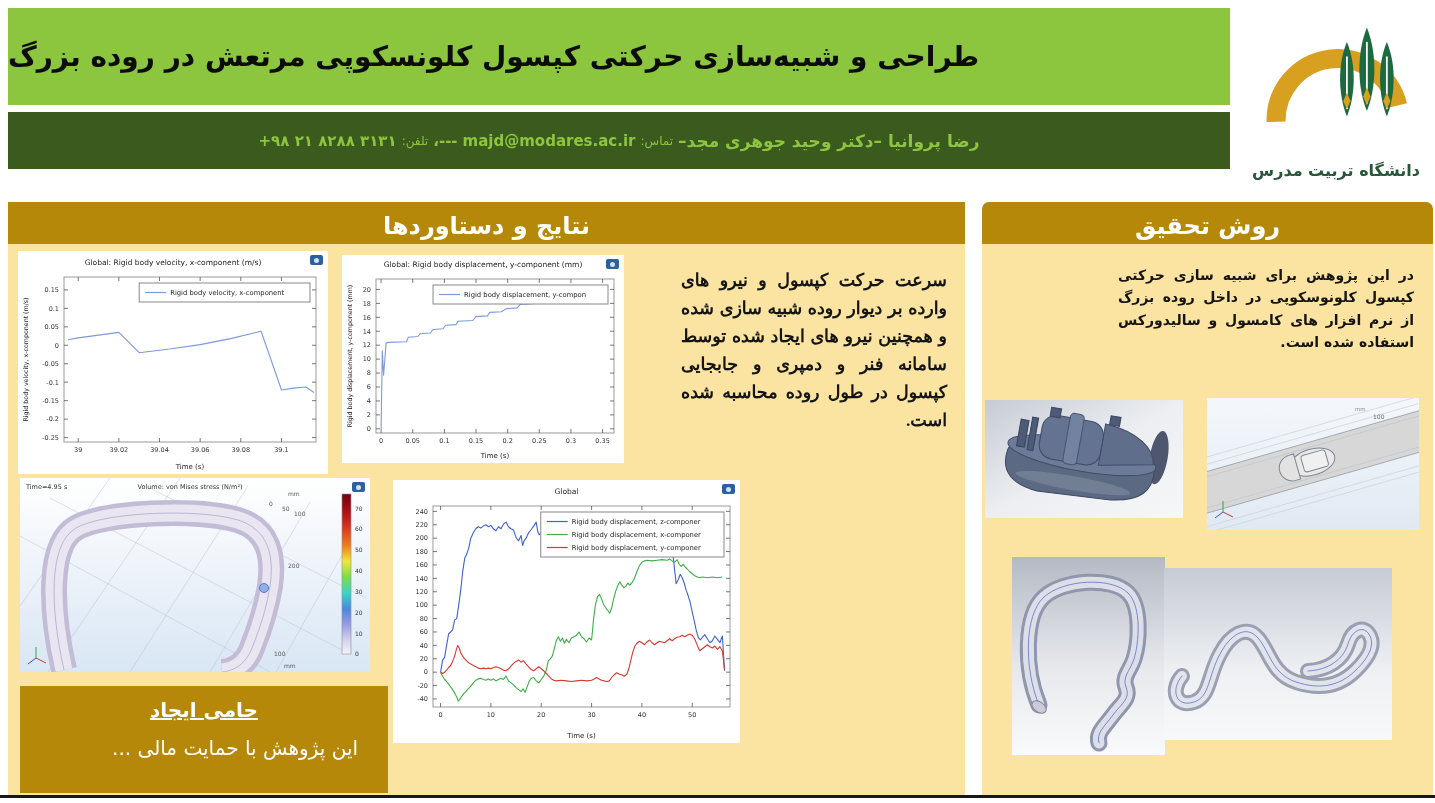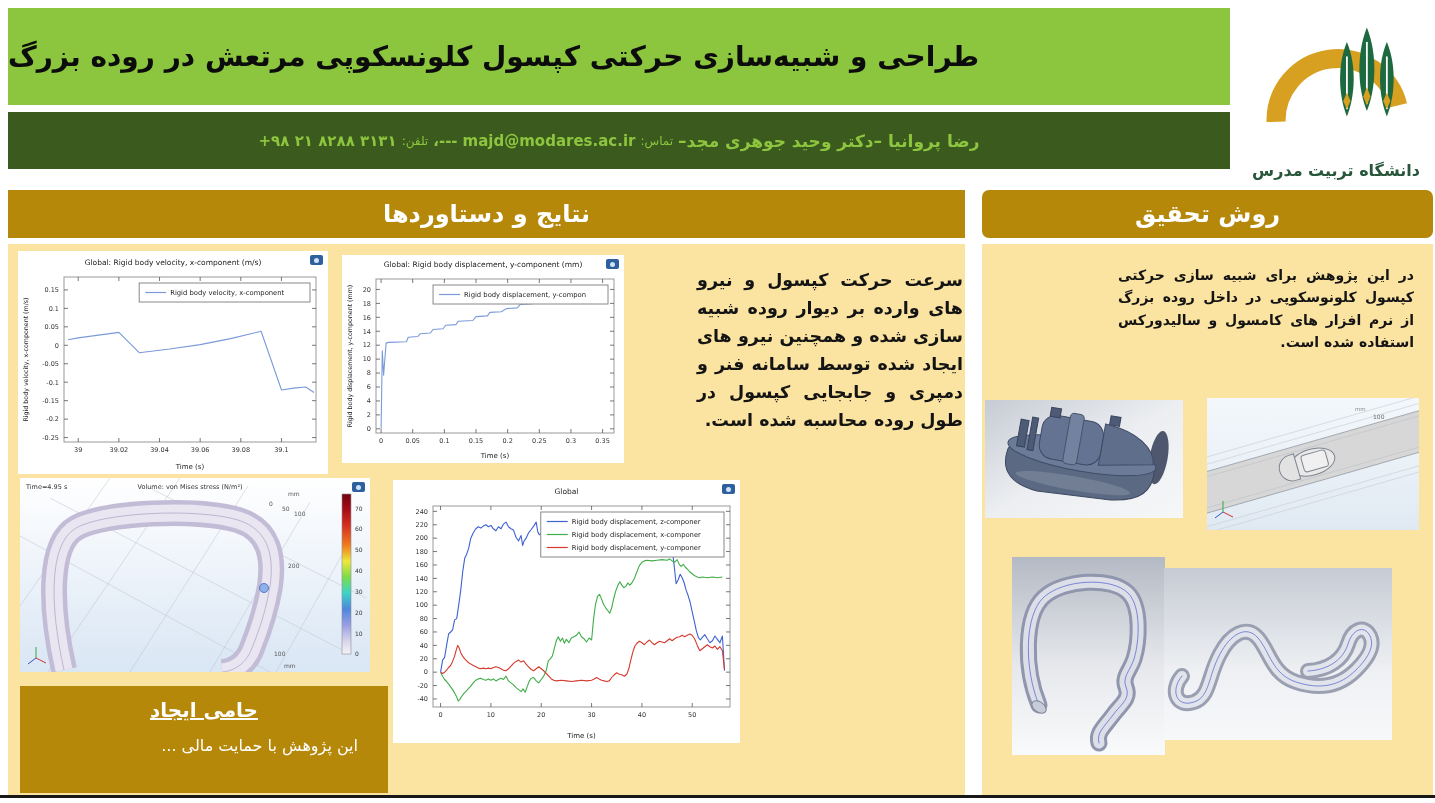--- a/index.html
+++ b/index.html
@@ -15,31 +15,31 @@
   .band-dark{left:8px;top:112px;width:1222px;height:57px;background:#3b5a1e;
     display:flex;align-items:center;justify-content:center;direction:rtl;gap:5px;color:#8dc63e;}
   .authors{font-size:17px;font-weight:bold;text-align:center;}
   .small-lbl{font-size:12px;}
   .contact-strong{font-size:15px;font-weight:bold;}
   .logo-wrap{left:1240px;top:2px;width:192px;height:178px;background:#ffffff;
     display:flex;flex-direction:column;align-items:center;justify-content:space-between;}
   .logo-caption{font-size:16px;font-weight:bold;color:#27563a;margin-top:-6px;direction:rtl;}
   
   .col-hdr{height:48px;background:#b5880a;color:#ffffff;display:flex;align-items:center;
-    justify-content:center;font-size:24px;font-weight:bold;direction:rtl;}
+    justify-content:center;font-size:24px;font-weight:bold;direction:rtl;margin-top:12px;}
   .col-bg{background:#fbe3a1;}
   .panel{position:absolute;background:#c4b5fd;}
   .para{position:absolute;direction:rtl;text-align:justify;font-weight:bold;color:#141414;}
   .para-left{font-size:17.5px;line-height:1.6;}
   .para-right{font-size:14px;line-height:1.6;}
   .cam{position:absolute;top:4px;right:5px;width:13px;height:10px;background:#2e5f9e;border-radius:2px;}
   .cam::after{content:"";position:absolute;left:4px;top:2.5px;width:5px;height:5px;border-radius:50%;background:#cfe3f5;}
   .sponsor{left:20px;top:686px;width:368px;height:107px;background:#b5880a;color:#ffffff;direction:rtl;}
   .sponsor-title{text-align:center;font-size:20px;font-weight:bold;text-decoration:underline;margin-top:12px;}
-  .sponsor-text{text-align:right;font-size:16px;padding:14px 30px 0 20px;}
+  .sponsor-text{text-align:right;font-size:20px;padding:14px 30px 0 20px;}
   .bottom-rule{left:0;top:795px;width:1435px;height:3px;background:#181818;}
   svg text{font-family:"DejaVu Sans",sans-serif;}
 </style>
 </head>
 <body>
 
 <div class="abs band-green">
   <div class="poster-title">طراحی و شبیه‌سازی حرکتی کپسول کلونسکوپی مرتعش در روده بزرگ</div>
 </div>
 
@@ -204,21 +204,21 @@
       <text x="153" y="203" text-anchor="middle" font-size="7" fill="#222">Time (s)</text>
       <text transform="rotate(-90)" x="-101" y="10" text-anchor="middle" font-size="6.3" fill="#222">Rigid body displacement, y-component (mm)</text>
       <polyline points="39.1,173.8 40.3,95.8 41.6,120.2 44.1,88.1 46.7,87.4 64.4,86.7 66.3,82.2 75.8,81.5 78.3,78.7 88.4,78.0 91.0,74.5 101.1,73.8 103.6,70.3 113.8,69.6 116.3,66.2 130.8,65.5 134.0,61.6 145.4,60.9 147.9,57.4 159.3,56.8 164.4,53.6 175.2,52.9 178.3,49.4 191.0,48.7 194.1,45.3 204.9,44.6 208.7,41.8 219.5,41.1 222.6,39.3 229.0,39.0" fill="none" stroke="#7b9ad9" stroke-width="1.1" stroke-linejoin="round"></polyline>
       <rect x="91.04999999999998" y="30" width="174.95000000000002" height="19" fill="#ffffff" stroke="#888" stroke-width="1"></rect>
       <line x1="97.04999999999998" y1="39.5" x2="118.04999999999998" y2="39.5" stroke="#7b9ad9" stroke-width="1.2"></line>
       <text x="122.04999999999998" y="41.9" font-size="6.8" fill="#222">Rigid body displacement, y-compon</text>
     </svg>
   <span class="cam"></span>
 </div>
 
-<div class="para para-left" style="left:697px;top:266px;width:266px;">سرعت حرکت کپسول و نیرو های وارده بر دیوار روده شبیه سازی شده و همچنین نیرو های ایجاد شده توسط سامانه فنر و دمپری و جابجایی کپسول در طول روده محاسبه شده است.</div>
+<div class="para para-left" style="left:681px;top:266px;width:266px;font-family:Liberation Serif, serif;">سرعت حرکت کپسول و نیرو های وارده بر دیوار روده شبیه سازی شده و همچنین نیرو های ایجاد شده توسط سامانه فنر و دمپری و جابجایی کپسول در طول روده محاسبه شده است.</div>
 
 <div class="panel" style="left:20px;top:478px;width:350px;height:194px;">
   <svg width="350" height="194" viewBox="0 0 350 194">
     <defs>
       <linearGradient id="gsky" x1="0" y1="0" x2="0" y2="1">
         <stop offset="0" stop-color="#ffffff"></stop>
           <stop offset="1" stop-color="#d9e6f4"></stop>
       </linearGradient>
       <linearGradient id="gcbar" x1="0" y1="0" x2="0" y2="1">
         <stop offset="0" stop-color="#72030f"></stop>

